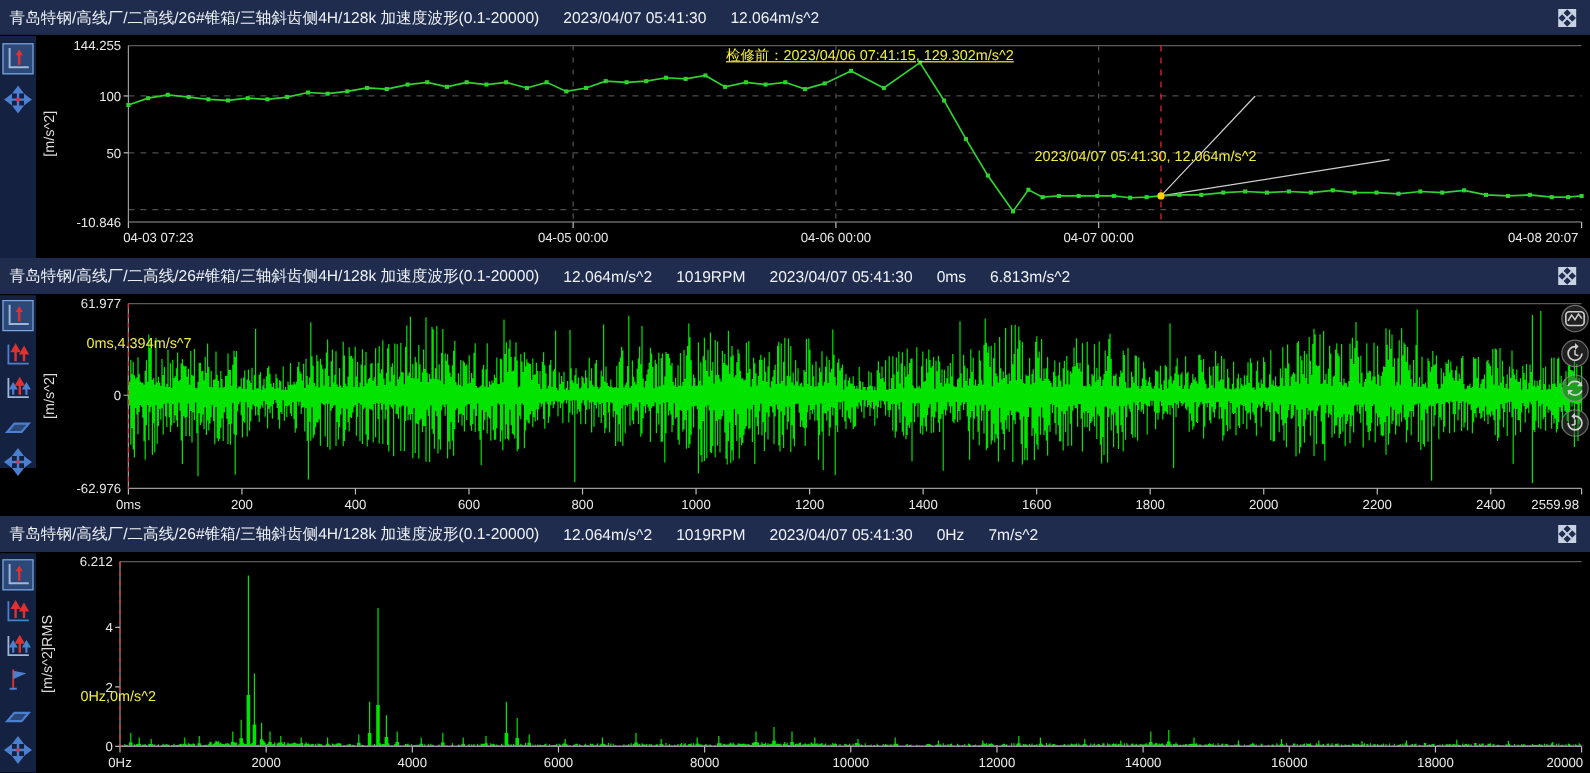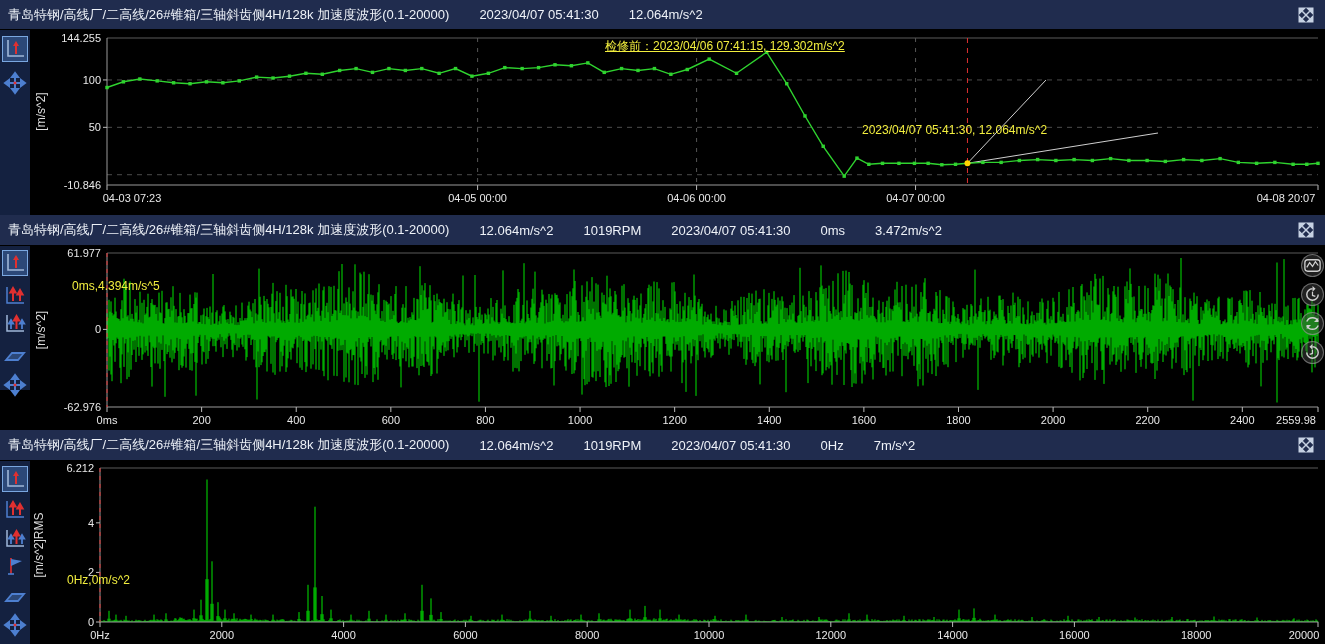--- a/index.html
+++ b/index.html
@@ -1,20 +1,20 @@
 <!DOCTYPE html>
 <html><head>
 <meta charset="utf-8">
 <style>
   * { margin:0; padding:0; box-sizing:border-box; }
   html,body { background:#000; }
   body { font-family:"Liberation Sans","DejaVu Sans",sans-serif; }
   .app { position:relative; width:1325px; height:644px; background:#000; overflow:hidden; }
   .panel { position:absolute; left:0; width:1325px; }
-  .hdr { position:relative; display:flex; align-items:center; gap:30px;
+  .hdr { position:relative; display:flex; align-items:center; gap:20px;
          background:#202c4e; border-bottom:1px solid #000; color:#eef2f8;
          font-size:13px; padding:0 10px 0 8px; white-space:nowrap; }
   .hdr .seg { flex:0 0 auto; }
   .expand { position:absolute; right:8px; top:50%; transform:translateY(-50%);
             background:transparent; border:none; cursor:pointer; padding:2px; line-height:0; }
   .body { position:relative; background:#000; }
   .toolbar { position:absolute; left:0; top:0; bottom:0; width:30px; background:#142140; z-index:3; }
   .tool { position:absolute; left:2px; width:26px; height:26px; background:transparent;
           border:1px solid transparent; padding:0; cursor:pointer; line-height:0; }
   .tool.sel { background:#2c4878; border:1px solid #7aa7e0; }
@@ -180,21 +180,21 @@
     </div>
   </section>
 
   <section class="panel" style="top:215px;height:215px;">
     <header class="hdr" style="height:31px;">
       <span class="seg">青岛特钢/高线厂/二高线/26#锥箱/三轴斜齿侧4H/128k 加速度波形(0.1-20000)</span>
       <span class="seg">12.064m/s^2</span>
       <span class="seg">1019RPM</span>
       <span class="seg">2023/04/07 05:41:30</span>
       <span class="seg">0ms</span>
-      <span class="seg">3.472m/s^2</span>
+      <span class="seg">6.813m/s^2</span>
       <button class="expand">
         <svg width="18" height="18" viewBox="0 0 24 24">
           <g stroke="#c7d2e3" stroke-width="2" fill="#c7d2e3">
             <line x1="7" y1="7" x2="17" y2="17"></line>
               <line x1="17" y1="7" x2="7" y2="17"></line>
             <path d="M3 3 h7 l-7 7 z"></path>
               <path d="M21 3 v7 l-7 -7 z"></path>
             <path d="M21 21 h-7 l7 -7 z"></path>
               <path d="M3 21 v-7 l7 7 z"></path>
           </g>
@@ -288,21 +288,21 @@
           <line x1="1023.1011414151674" y1="161" x2="1023.1011414151674" y2="166" stroke="#bbb"></line>
           <text x="1023.1011414151674" y="178" fill="#e8e8e8" font-size="11" font-family="&quot;Liberation Sans&quot;,&quot;DejaVu Sans&quot;,sans-serif" text-anchor="middle">2000</text>
           <line x1="1117.7112555566841" y1="161" x2="1117.7112555566841" y2="166" stroke="#bbb"></line>
           <text x="1117.7112555566841" y="178" fill="#e8e8e8" font-size="11" font-family="&quot;Liberation Sans&quot;,&quot;DejaVu Sans&quot;,sans-serif" text-anchor="middle">2200</text>
           <line x1="1212.321369698201" y1="161" x2="1212.321369698201" y2="166" stroke="#bbb"></line>
           <text x="1212.321369698201" y="178" fill="#e8e8e8" font-size="11" font-family="&quot;Liberation Sans&quot;,&quot;DejaVu Sans&quot;,sans-serif" text-anchor="middle">2400</text>
           <line x1="1288" y1="161" x2="1288" y2="166" stroke="#bbb"></line>
           <text x="1266" y="178" fill="#e8e8e8" font-size="11" font-family="&quot;Liberation Sans&quot;,&quot;DejaVu Sans&quot;,sans-serif" text-anchor="middle">2559.98</text>
           <line x1="77" y1="7" x2="77" y2="161" stroke="#e03030" stroke-width="1" stroke-dasharray="4 4"></line>
         </svg>
-      <div class="anno" style="left:72px;top:33px;">0ms,4.394m/s^5</div>
+      <div class="anno" style="left:72px;top:33px;">0ms,4.394m/s^7</div>
       <div class="ghosts">
         <button class="gbtn">
           <svg width="21" height="21" viewBox="0 0 22 22">
             <rect x="3" y="5" width="16" height="12" rx="3" fill="none" stroke="#cfcfcf" stroke-width="1.4"></rect>
             <polyline points="5,13 8,8 11,12 14,7 17,11" fill="none" stroke="#cfcfcf" stroke-width="1.3"></polyline>
           </svg>
         </button>
         <button class="gbtn">
           <svg width="21" height="21" viewBox="0 0 22 22">
             <path d="M17 11 A6 6 0 1 1 11 5" fill="none" stroke="#cfcfcf" stroke-width="1.5"></path>

